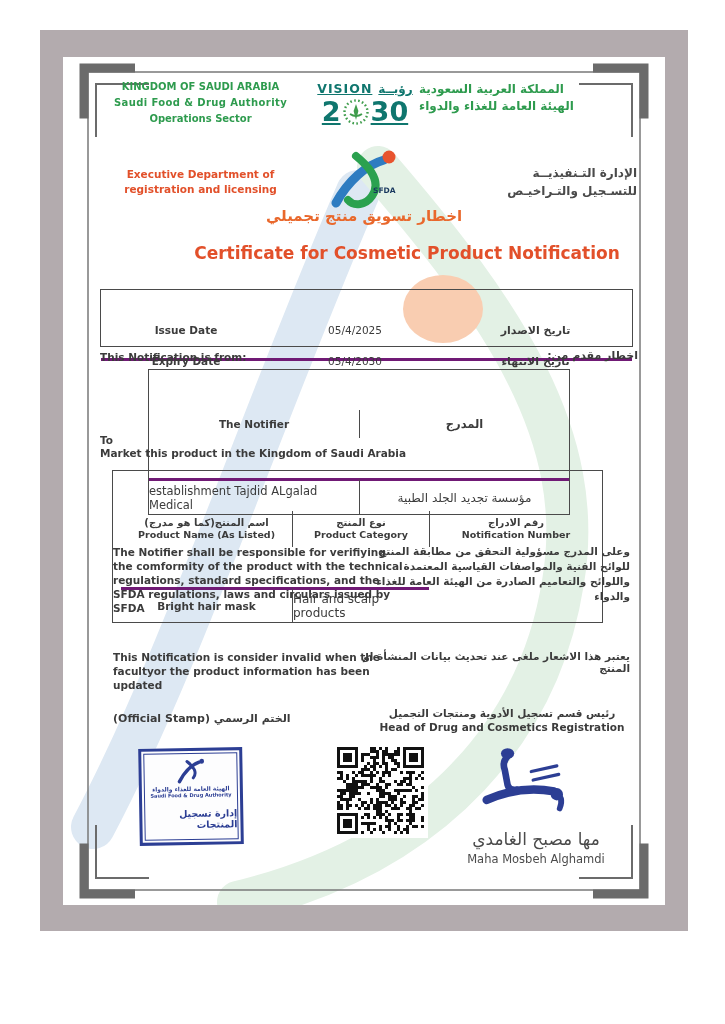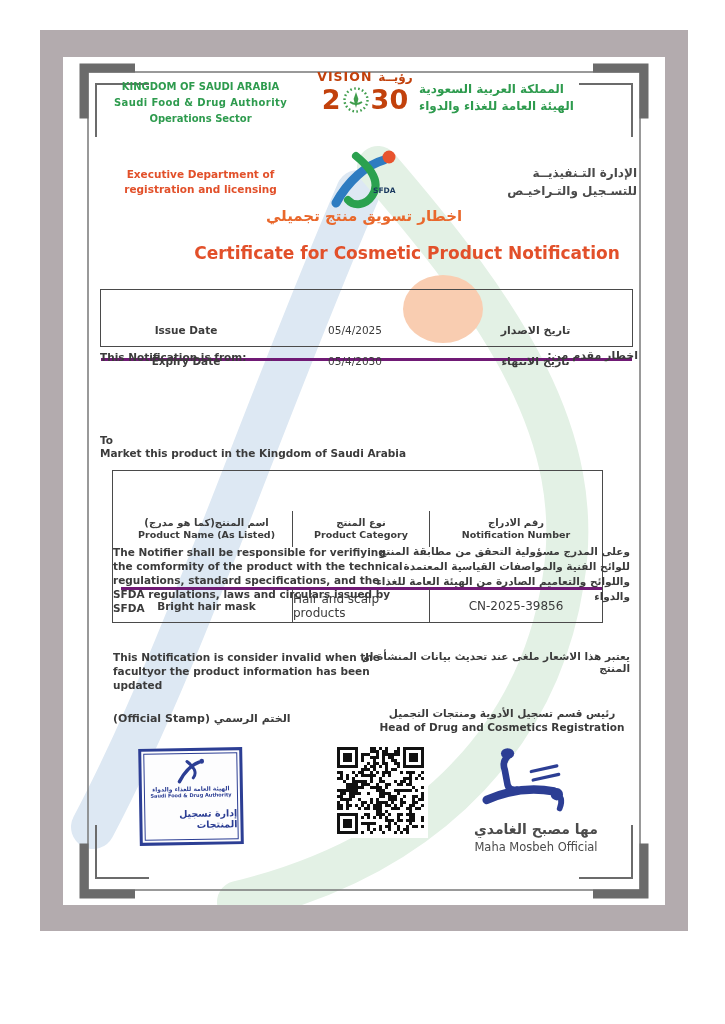--- a/index.html
+++ b/index.html
@@ -5,21 +5,21 @@
   html,body{margin:0;padding:0;background:#ffffff;}
   body{width:725px;height:1024px;position:relative;overflow:hidden;
        font-family:"DejaVu Sans","Liberation Sans",sans-serif;color:#3b3b3b;}
   .mat{position:absolute;left:40px;top:30px;width:648px;height:901px;background:var(--mat,#b3abae);}
   .page{position:absolute;left:23px;top:27px;width:602px;height:848px;background:#ffffff;}
   .wm,.frame{position:absolute;left:0;top:0;pointer-events:none;}
   .abs{position:absolute;z-index:2;}
   
   .hdr-left{left:40px;top:22px;width:195px;text-align:center;color:var(--green,#2e9b4e);font-weight:700;font-size:10px;line-height:16px;}
   .hdr-left .l2{letter-spacing:.4px;}
-  .vision{left:237px;top:12px;width:130px;text-align:center;color:#c2410c;}
+  .vision{left:237px;top:24px;width:130px;text-align:center;color:#0f766e;text-decoration:underline;}
   .v-top{font-size:12.5px;font-weight:700;letter-spacing:1px;display:flex;justify-content:center;gap:6px;align-items:baseline;}
   .v-top .v-ar{font-size:12px;letter-spacing:0;}
   .v-num{font-size:27px;font-weight:800;line-height:30px;display:flex;justify-content:center;align-items:center;gap:1px;margin-top:1px;}
   .v-emblem svg{display:block;}
   .hdr-right{right:26px;top:24px;width:220px;text-align:left;color:var(--green,#2e9b4e);font-weight:700;font-size:12px;line-height:17px;}
   .dept-en{left:45px;top:110px;width:185px;text-align:center;color:var(--orange,#e2502a);font-weight:700;font-size:10.5px;line-height:15px;}
   .sfda-logo{left:263px;top:90px;width:76px;height:62px;}
   .dept-ar{right:28px;top:107px;width:220px;text-align:right;color:#4a4a4a;font-weight:700;font-size:12px;line-height:18px;}
   
   .title-ar{left:0;top:150px;width:602px;text-align:center;color:#e9682c;font-weight:700;font-size:15px;}
@@ -60,21 +60,21 @@
   .stamp{left:76px;top:691px;width:104px;height:97px;border:3.5px solid var(--navy,#2c3e94);
          background:#fdfdfe;transform:rotate(-1deg);box-sizing:border-box;}
   .stamp-inner{position:absolute;inset:2px;border:1px solid var(--navy,#2c3e94);
                display:flex;flex-direction:column;align-items:center;padding-top:4px;box-sizing:border-box;}
   .st-ar{color:var(--navy,#2c3e94);font-weight:700;font-size:6px;line-height:7px;margin-top:1px;}
   .st-en{color:var(--navy,#2c3e94);font-weight:700;font-size:5px;line-height:6px;}
   .st-dept{color:var(--navy,#2c3e94);font-weight:700;font-size:9.5px;margin-top:10px;}
   .qr{left:270px;top:686px;width:95px;height:95px;display:flex;align-items:center;justify-content:center;background:#fff;}
   .sig-block{left:373px;top:688px;width:200px;text-align:center;}
   .sig-block svg{display:block;margin:0 auto;}
-  .sig-ar{font-weight:700;font-size:14px;color:#4b4b4b;margin-top:4px;}
+  .sig-ar{font-weight:400;font-size:17px;color:#4b4b4b;margin-top:12px;}
   .sig-en{font-size:11.5px;color:#4b4b4b;margin-top:3px;}
 </style>
 </head>
 <body>
 
 <div class="mat">
   <div class="page">
 
     <svg class="wm" width="602" height="848" viewBox="0 0 602 848">
       <path d="M 30,770 C 120,600 190,380 295,135" stroke="#dde8f3" stroke-width="44" fill="none" stroke-linecap="round"></path>
@@ -152,20 +152,26 @@
       <div class="cell">05/4/2025</div>
       <div class="cell ar" dir="rtl">تاريخ الاصدار</div>
       <div class="cell first rowline en">Expiry Date</div>
       <div class="cell rowline">05/4/2030</div>
       <div class="cell rowline ar" dir="rtl">تاريخ الانتهاء</div>
     </div>
 
     <div class="abs from-en">This Notification is from:</div>
     <div class="abs from-ar" dir="rtl">اخطار مقدم من:</div>
 
+    <div class="abs tbl tbl-notifier">
+      <div class="cell first tn-h">The Notifier</div>
+      <div class="cell tn-h ar" dir="rtl">المدرج</div>
+      <div class="cell first rowline tn-d">establishment Tajdid ALgalad Medical</div>
+      <div class="cell rowline tn-d ar" dir="rtl">مؤسسة تجديد الجلد الطبية</div>
+    </div>
 
     <div class="abs mkt-en">
       <div>To</div>
       <div>Market this product in the Kingdom of Saudi Arabia</div>
     </div>
 
     <div class="abs tbl tbl-product">
       <div class="cell first tp-h">
         <div class="h-ar" dir="rtl">اسم المنتج(كما هو مدرج)</div>
         <div>Product Name (As Listed)</div>
@@ -173,21 +179,20 @@
       <div class="cell tp-h">
         <div class="h-ar" dir="rtl">نوع المنتج</div>
         <div>Product Category</div>
       </div>
       <div class="cell tp-h">
         <div class="h-ar" dir="rtl">رقم الادراج</div>
         <div>Notification Number</div>
       </div>
       <div class="cell first rowline tp-d">Bright hair mask</div>
       <div class="cell rowline tp-d big">Hair and scalp products</div>
-      <div class="cell rowline tp-d big">CN-2025-39856</div>
     </div>
 
     <div class="abs para-en">The Notifier shall be responsible for verifiying the comformity of the product with the technical regulations, standard specifications, and the SFDA regulations, laws and circulars issued by SFDA</div>
     <div class="abs para-ar" dir="rtl">وعلى المدرج مسؤولية التحقق من مطابقة المنتج للوائح الفنية والمواصفات القياسية المعتمدة واللوائح والتعاميم الصادرة من الهيئة العامة للغذاء والدواء</div>
 
     <div class="abs note-en">This Notification is consider invalid when the facultyor the product information has been updated</div>
     <div class="abs note-ar" dir="rtl">يعتبر هذا الاشعار ملغى عند تحديث بيانات المنشأة او المنتج</div>
 
     <div class="abs stamp-label">(Official Stamp) الختم الرسمي</div>
     <div class="abs head-block">
@@ -524,17 +529,17 @@
           <ellipse cx="35" cy="9" rx="7" ry="5.5" fill="#2c3e94" stroke="none"></ellipse>
           <path d="M 35,12 q -6,6 -3,14 l 3,16 q 2,7 10,5" stroke-width="7"></path>
           <path d="M 60,28 l 27,-6" stroke-width="3.4"></path>
           <path d="M 62,37 l 27,-6" stroke-width="3.4"></path>
           <path d="M 13,58 q 36,-16 71,-9" stroke-width="9"></path>
           <path d="M 85,50 q 10,5 5,17" stroke-width="6"></path>
           <circle cx="87" cy="52" r="6.5" fill="#2c3e94" stroke="none"></circle>
         </g>
       </svg>
       <div class="sig-ar" dir="rtl">مها مصبح الغامدي</div>
-      <div class="sig-en">Maha Mosbeh Official</div>
+      <div class="sig-en">Maha Mosbeh Alghamdi</div>
     </div>
 
   </div>
 </div>
 
 </body></html>

